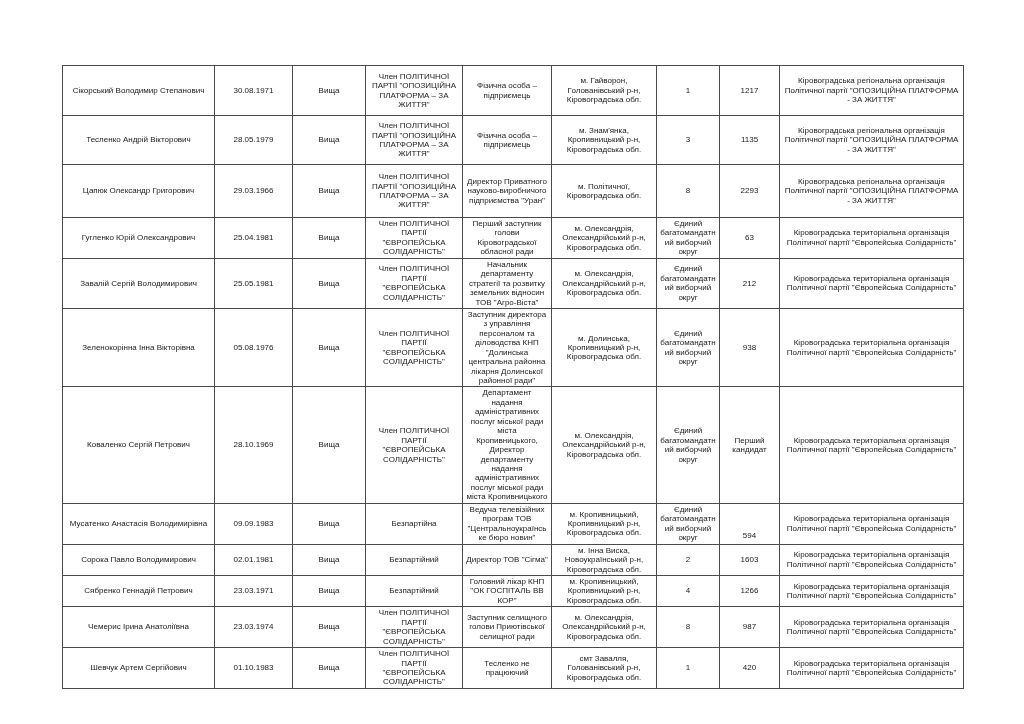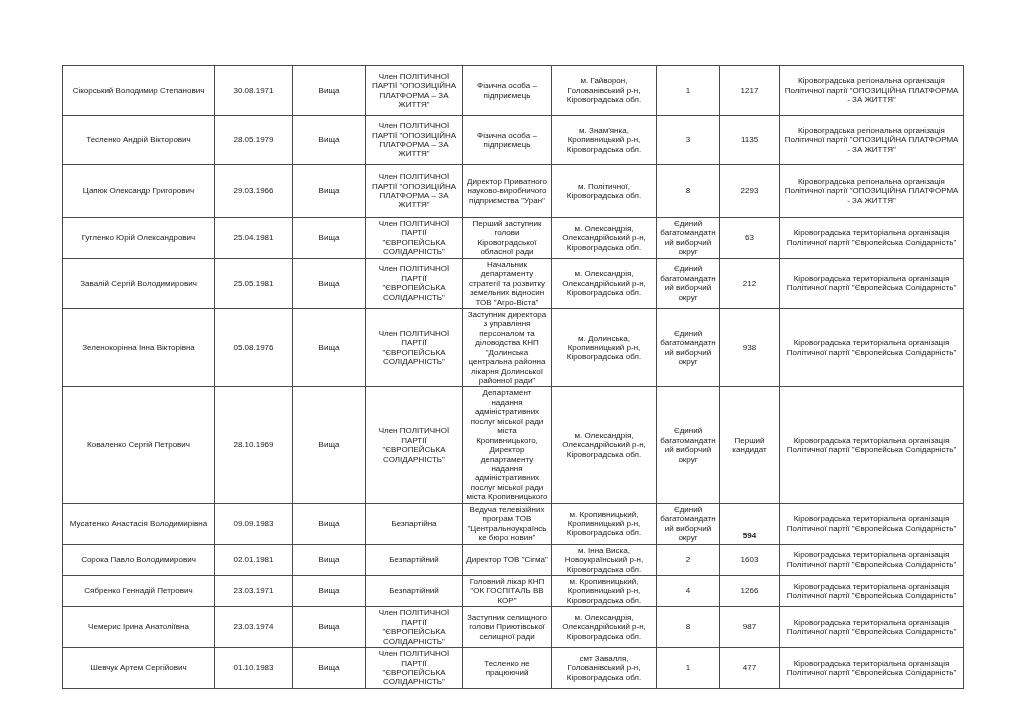--- a/index.html
+++ b/index.html
@@ -45,21 +45,20 @@
   tbody tr:nth-child(7)  { height: 85px; }
   tbody tr:nth-child(8)  { height: 41px; }
   tbody tr:nth-child(9)  { height: 31px; }
   tbody tr:nth-child(10) { height: 31px; }
   tbody tr:nth-child(11) { height: 40px; }
   tbody tr:nth-child(12) { height: 37px; }
   
   tbody tr:nth-child(8) td:nth-child(8) {
     vertical-align: bottom;
     padding-bottom: 3px;
-    font-weight: bold;
   }
 </style>
 </head>
 <body>
 
 <div class="page">
   <table class="candidates">
     <colgroup>
       <col style="width:152px">
       <col style="width:78px">
@@ -194,18 +193,18 @@
           <td>Кіровоградська територіальна організація Політичної партії "Європейська Солідарність"</td>
         </tr>
         <tr>
           <td>Шевчук Артем Сергійович</td>
           <td>01.10.1983</td>
           <td>Вища</td>
           <td>Член ПОЛІТИЧНОЇ ПАРТІЇ "ЄВРОПЕЙСЬКА СОЛІДАРНІСТЬ"</td>
           <td>Тесленко не працюючий</td>
           <td>смт Завалля, Голованівський р-н, Кіровоградська обл.</td>
           <td>1</td>
-          <td>477</td>
+          <td>420</td>
           <td>Кіровоградська територіальна організація Політичної партії "Європейська Солідарність"</td>
         </tr>
       </tbody>
   </table>
 </div>
 
 </body></html>

